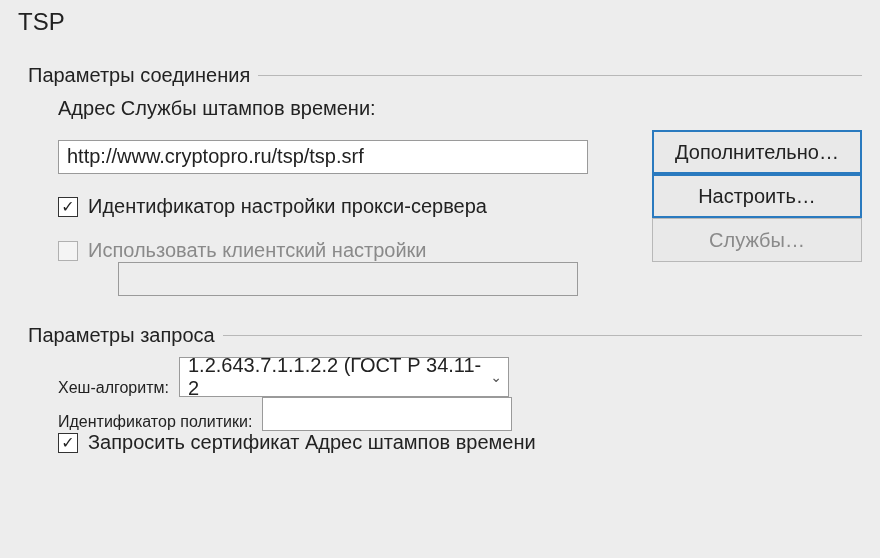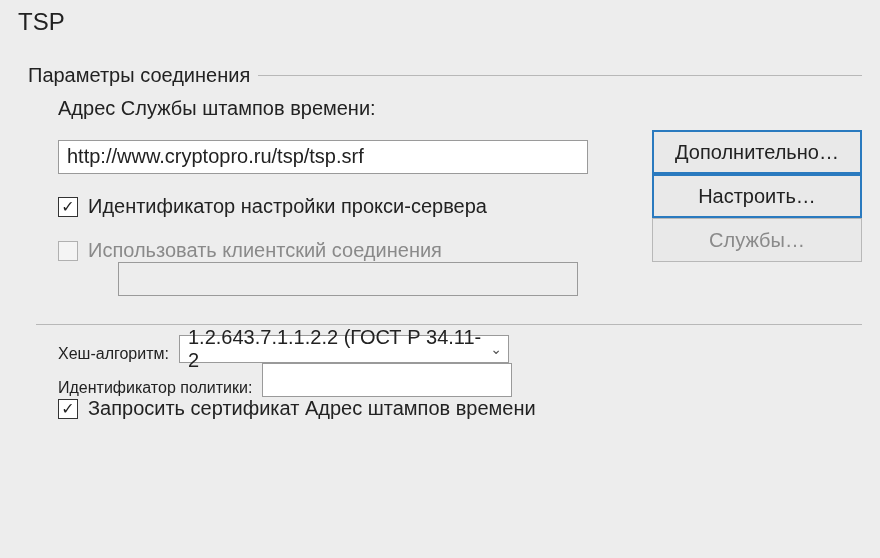--- a/index.html
+++ b/index.html
@@ -108,21 +108,21 @@
   .cb-label {
     font-size: 20px;
     color: #222;
     cursor: pointer;
   }
   .cb-label.disabled {
     color: #8a8a8a;
     cursor: default;
   }
   .select {
-    height: 28px;
+    height: 40px;
     border: 1px solid #9a9a9a;
     background: #fff;
     display: inline-flex;
     align-items: center;
     justify-content: space-between;
     padding: 0 6px 0 8px;
     font-size: 20px;
     color: #222;
     cursor: pointer;
   }
@@ -164,35 +164,36 @@
           <span class="cb">✓</span>
           <span class="cb-label">Идентификатор настройки прокси-сервера</span>
         </div>
         <div style="flex:1"></div>
         <button class="btn" style="min-width:210px;">Настроить…</button>
       </div>
 
       <div class="row">
         <div class="checkbox-row">
           <span class="cb disabled"></span>
-          <span class="cb-label disabled">Использовать клиентский соединения</span>
+          <span class="cb-label disabled">Использовать клиентский настройки</span>
         </div>
         <div style="flex:1"></div>
         <button class="btn disabled" style="min-width:210px;">Службы…</button>
       </div>
 
       <div class="row" style="padding-left:60px;">
         <input class="text-input readonly" style="width: 460px;" type="text" readonly="" value="">
       </div>
 
     </div>
   </div>
 
   <div class="groupbox">
     <div class="group-header">
+      <span>Параметры запроса</span>
       <span class="line"></span>
     </div>
     <div class="group-body">
 
       <div class="row">
         <span class="inline-label">Хеш-алгоритм:</span>
         <div class="select" style="width:330px;">
           <span>1.2.643.7.1.1.2.2 (ГОСТ Р 34.11-2</span>
           <span class="chev">⌄</span>
         </div>

